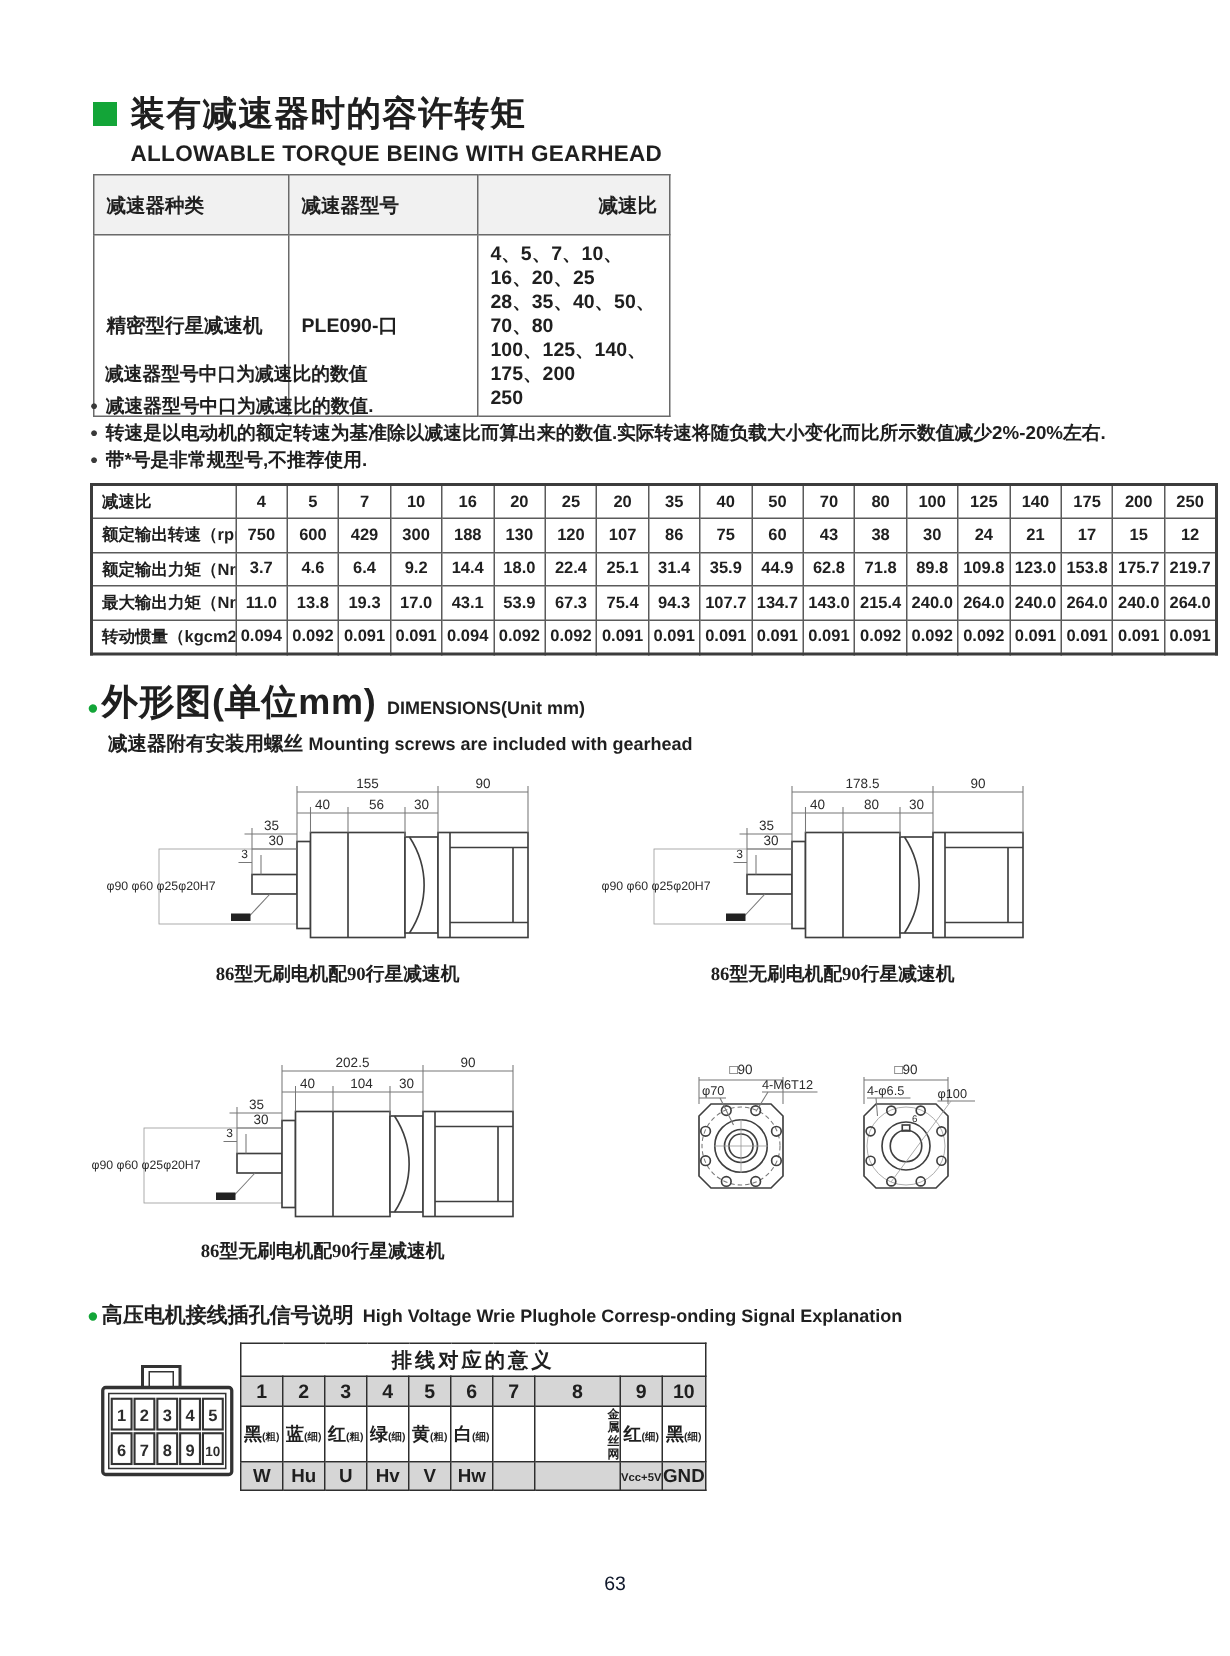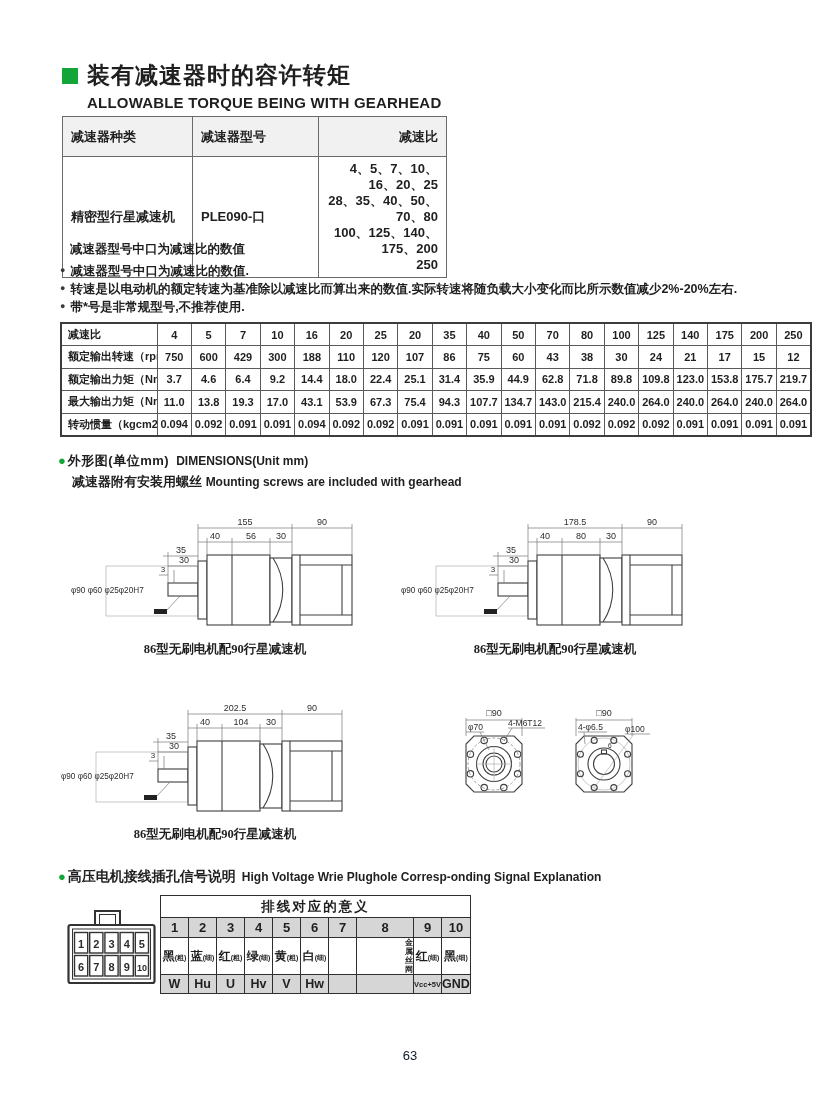--- a/index.html
+++ b/index.html
@@ -18,37 +18,37 @@
   .green-sq { width:16px; height:16px; background:var(--green); flex:0 0 auto; }
   .h-cn { font-size:23px; font-weight:bold; letter-spacing:1px; }
   .h-en { font-size:15px; font-weight:bold; margin:3px 0 0 25px; letter-spacing:.2px; }
 
   
   .gh-table { left:62px; top:116px; border-collapse:collapse; }
   .gh-table td { border:1px solid #6a6a6a; font-size:13px; font-weight:600; padding:4px 8px; vertical-align:middle; }
   .gh-table .hd td { height:40px; background:#f1f1f1; }
   .gh-table .bd td { height:78px; }
   .gh-ratio-hd { text-align:right; }
-  .ratio-lines { text-align:right; font-size:12px; line-height:16px;margin-left:12px; }
+  .ratio-lines { text-align:left; font-size:12px; line-height:16px;margin-left:12px; }
   .gh-foot { left:70px; top:241px; font-size:12.5px; font-weight:600; }
 
   
   .notes { left:60px; top:262px; font-size:12.5px; font-weight:600; line-height:17.5px; }
   .notes .b { font-size:9px; color:#3a3a3a; margin-right:5px; vertical-align:1.5px; }
 
   
   .spec { left:60px; top:322px; width:752px; border-collapse:collapse; table-layout:fixed; border:2px solid #3c3c3c; }
   .spec td { border:1px solid var(--bd); height:22.5px; text-align:center; font-size:11px; font-weight:600; overflow:hidden; white-space:nowrap; }
   .spec td.lbl { text-align:left; padding-left:6px; font-size:11px; }
 
   
   .dims-head { left:58px; top:452px; }
   .dh1 { display:flex; align-items:baseline; }
   .gdot { color:var(--green); font-size:13px; margin-right:2px; }
-  .dh-cn { font-size:13px; font-weight:bold; letter-spacing:.5px; }
+  .dh-cn { font-size:24px; font-weight:bold; letter-spacing:.5px; }
   .dh-en { font-size:12px; font-weight:bold; margin-left:7px; }
   .dh2 { margin:3px 0 0 14px; font-size:13px; font-weight:bold; }
   .dh2 .en { font-size:12px; font-weight:600; }
 
   
   svg text { font-family:"Liberation Sans", sans-serif; fill:#2c2c2c; }
   .dim  { stroke:#777; stroke-width:.7; fill:none; }
   .thin { stroke:#9a9a9a; stroke-width:.55; fill:none; }
   .body { stroke:#3f3f3f; stroke-width:1.1; fill:#fff; }
   .nofill { fill:none; }
@@ -169,21 +169,21 @@
           <td>200</td>
           <td>250</td>
         </tr>
         <tr>
           <td class="lbl">额定输出转速（rpm）</td>
           <td>750</td>
           <td>600</td>
           <td>429</td>
           <td>300</td>
           <td>188</td>
-          <td>110</td>
+          <td>130</td>
           <td>120</td>
           <td>107</td>
           <td>86</td>
           <td>75</td>
           <td>60</td>
           <td>43</td>
           <td>38</td>
           <td>30</td>
           <td>24</td>
           <td>21</td>

